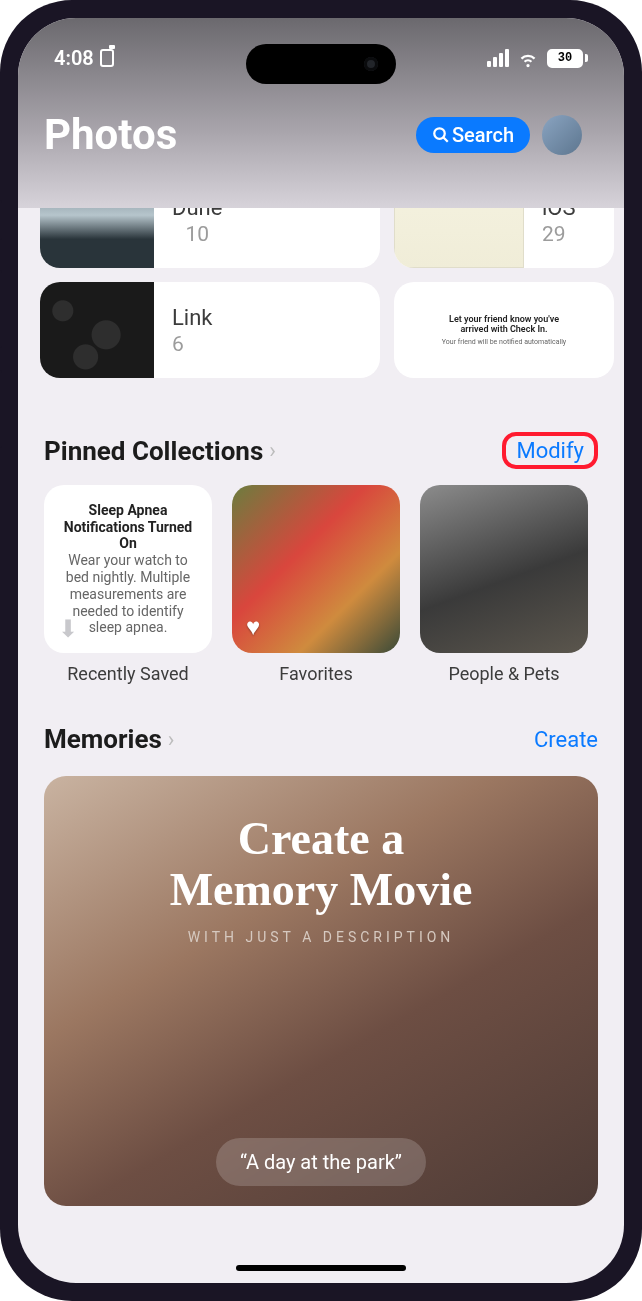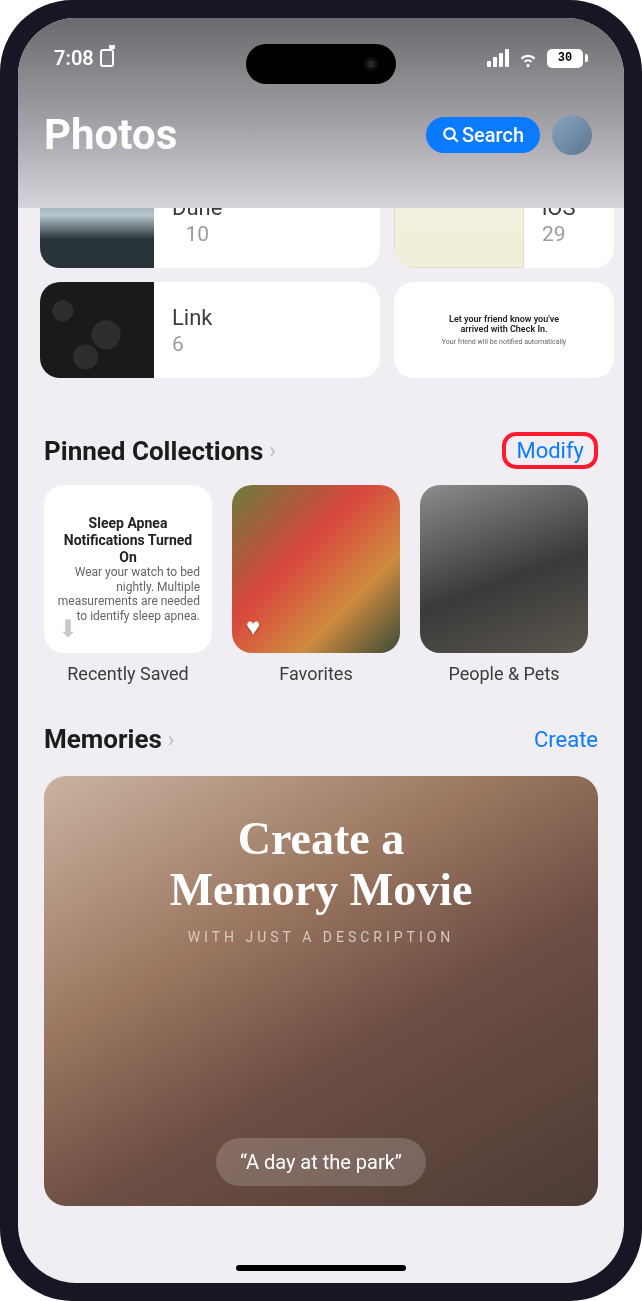--- a/index.html
+++ b/index.html
@@ -77,21 +77,21 @@
 
   .blurred-top {
     position: absolute;
     top:0;left:0;right:0;height:190px;
     background: linear-gradient(#6b696e, #a9a5ac 60%, #d7d3da);
     filter: blur(0.5px);
     z-index:5;
   }
   .header-row{
     position:absolute;
-    top:92px; left:0; right:6px;
+    top:92px; left:0; right:16px;
     display:flex;justify-content:space-between;align-items:center;
     padding:0 26px;
     z-index:30;
   }
   .app-title{ font-size:42px; font-weight:700; color:#fff;}
   .header-actions{display:flex;align-items:center;gap:12px;}
   .search-pill{
     background:#0a7aff;color:#fff;border-radius:22px;
     padding:6px 16px;display:flex;align-items:center;gap:2px;
     font-size:20px;font-weight:500;
@@ -161,21 +161,21 @@
     display:flex;gap:20px;padding:0 26px;overflow:hidden;
   }
   .pinned-item{display:flex;flex-direction:column;align-items:center;width:168px;flex-shrink:0;}
   .pinned-thumb{
     width:168px;height:168px;border-radius:20px;overflow:hidden;background:#aaa;
     display:flex;flex-direction:column;align-items:center;justify-content:center;
     position:relative;color:#222;text-align:center;
   }
   .pinned-thumb.sleep{background:#fff;padding:12px;}
   .pinned-thumb.sleep .t1{font-size:14px;font-weight:700;line-height:1.2;}
-  .pinned-thumb.sleep .t2{font-size:12px;color:#666;margin-top:0;line-height:1.2;text-align:right;}
+  .pinned-thumb.sleep .t2{font-size:14px;color:#666;margin-top:0;line-height:1.2;}
   .pinned-thumb.sleep .ic{position:absolute;bottom:10px;left:14px;color:#c8c8cc;font-size:24px;}
   .pinned-thumb.fav{background:linear-gradient(135deg,#6b7d3e 0%, #d9463d 40%, #cf8b3e 70%, #3a4a38 100%);}
   .pinned-thumb.fav .heart{position:absolute;bottom:12px;left:14px;color:#fff;font-size:24px;text-shadow:0 1px 2px rgba(0,0,0,.4);}
   .pinned-thumb.pet{background:linear-gradient(160deg,#8c8c8c 0%, #3a3a3a 55%, #5b564d 100%);}
   .pinned-label{font-size:18px;color:#3c3c3c;margin-top:10px;}
 
   .memory-card{
     margin:6px 26px 0;height:430px;border-radius:22px;
     background:linear-gradient(150deg,#c9b3a1 0%, #9b7761 35%, #6d4e43 60%, #4d3b36 100%);
     position:relative;color:#fff;padding:28px;
@@ -204,21 +204,21 @@
   <span class="side-btn btn-l1"></span>
   <span class="side-btn btn-l2"></span>
   <span class="side-btn btn-l3"></span>
   <span class="side-btn btn-r1"></span>
 
   <div class="screen">
     <div class="notch"></div>
 
     <div class="status-bar">
       <div class="status-left">
-        <span>7:08</span>
+        <span>4:08</span>
         <span class="sim-icon"></span>
       </div>
       <div class="status-right">
         <span class="signal-bars">
             <span></span>
             <span></span>
             <span></span>
             <span></span>
           </span>
         <span class="wifi-icon">

